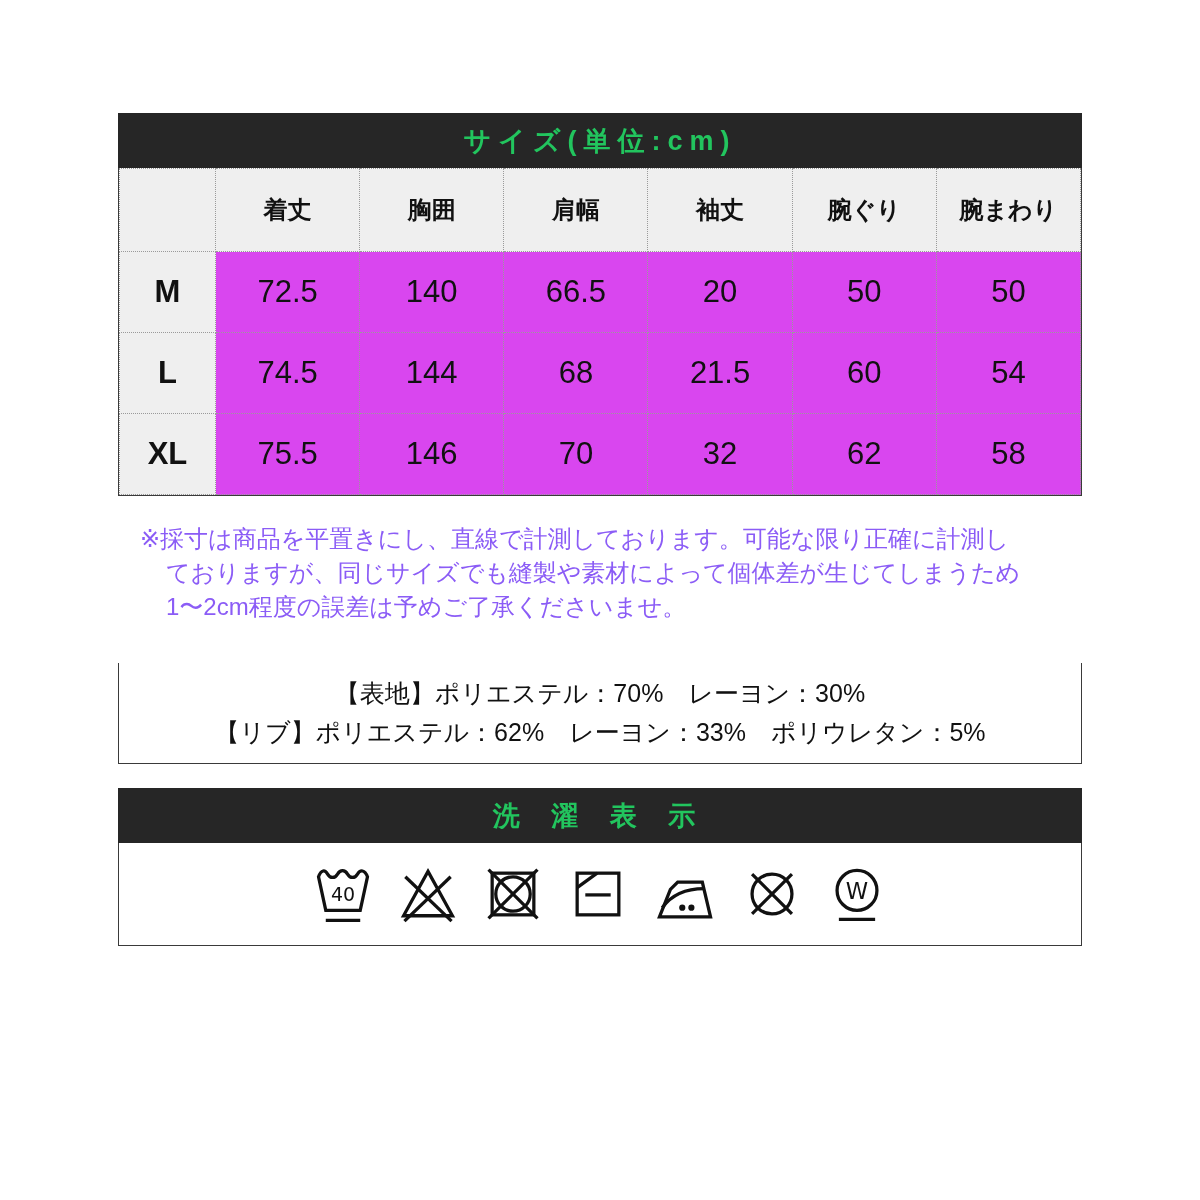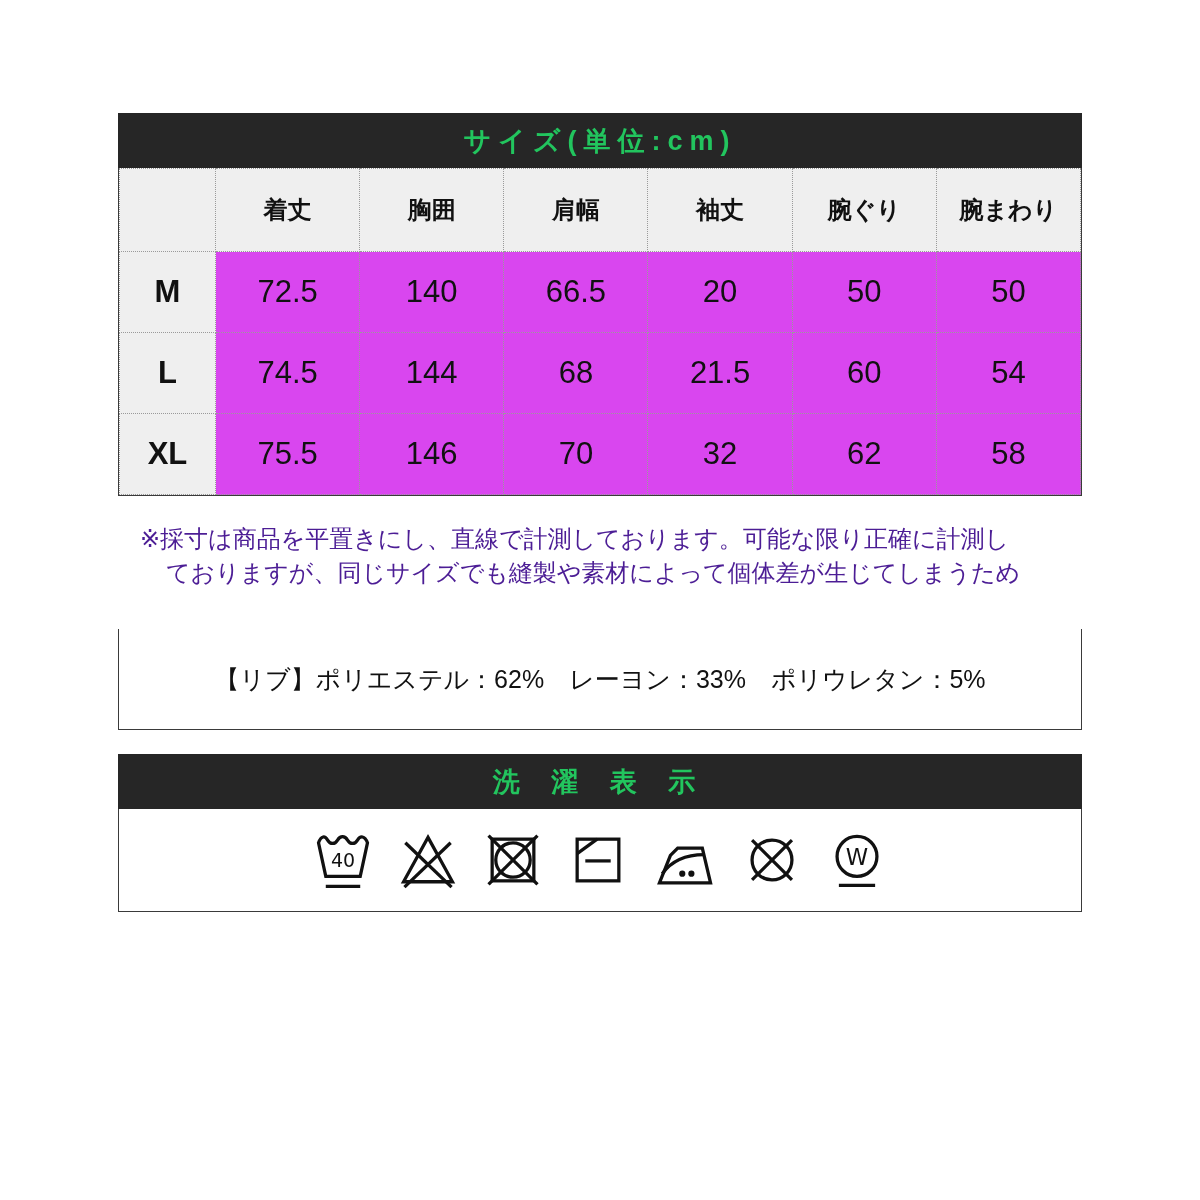--- a/index.html
+++ b/index.html
@@ -33,21 +33,21 @@
   table.size-table thead th {
     background:#efefef; font-weight:bold; font-size:24px; height:82px;
   }
   table.size-table tbody th {
     background:#efefef; font-weight:bold; font-size:31px;
   }
   table.size-table tbody td { background:#d946ef; font-weight:normal; }
   table.size-table tbody tr { height:81px; }
 
   
-  .note { padding-left:22px; font-size:24px; line-height:34px; color:#4c1d95; }
+  .note { padding-left:22px; font-size:24px; line-height:34px; color:#8b5cf6; }
   .note-1 { margin-top:26px; }
   .note-2 { margin-top:40px; }
   .note .cont { padding-left:26px; }
 
   
   .material-section { margin-top:39px; }
   .box {
     border:1px solid #3a3a3a; border-top:none; background:#ffffff;
   }
   .material-box {
@@ -129,24 +129,26 @@
               <td>58</td>
             </tr>
           </tbody>
         </table>
       </div>
     </div>
 
     <div class="note note-1">
       <div>※採寸は商品を平置きにし、直線で計測しております。可能な限り正確に計測し</div>
       <div class="cont">ておりますが、同じサイズでも縫製や素材によって個体差が生じてしまうため</div>
+      <div class="cont">1〜2cm程度の誤差は予めご了承くださいませ。</div>
     </div>
 
     <div class="material-section">
       <div class="box material-box">
+        <div>【表地】ポリエステル：70%　レーヨン：30%</div>
         <div>【リブ】ポリエステル：62%　レーヨン：33%　ポリウレタン：5%</div>
       </div>
     </div>
 
     <div class="laundry-section">
       <div class="bar wide-space">
         <span>洗 濯 表 示</span>
       </div>
       <div class="box laundry-box">
 

